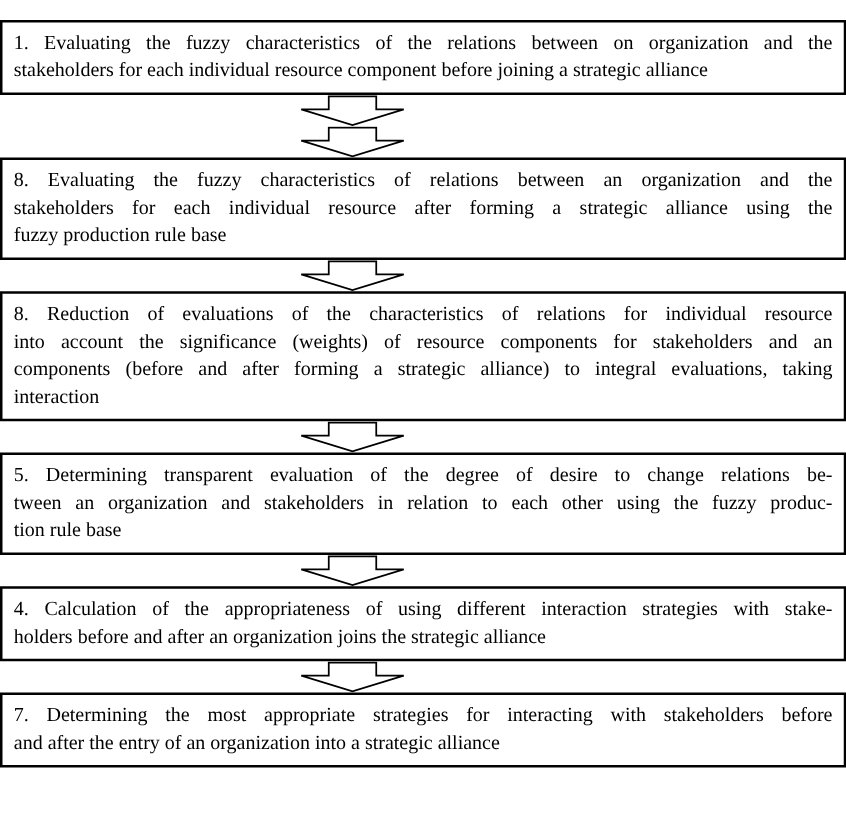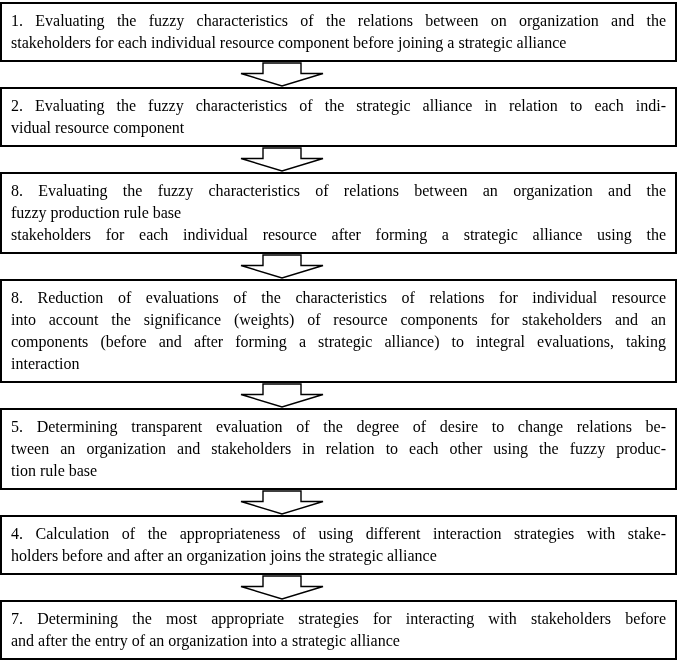--- a/index.html
+++ b/index.html
@@ -18,20 +18,21 @@
   body {
     width: 677px;
     height: 661px;
     padding-top: 2px;
     overflow: hidden;
     font-family: "Liberation Serif", "DejaVu Serif", serif;
     color: var(--text);
   }
   .flow {
     width: 573px;
+    margin-top: 14px;
   }
   .step-box {
     width: 677px;
     border: 2px solid var(--line);
     padding: 6px 9px;
     font-size: 16px;
     line-height: 22px;
     background: var(--bg);
   }
   .text-line {
@@ -71,35 +72,31 @@
     <div class="text-line">1. Evaluating the fuzzy characteristics of the relations between on organization and the</div>
     <div class="text-line last">stakeholders for each individual resource component before joining a strategic alliance</div>
   </div>
 
   <div class="arrow-row">
     <svg viewBox="0 0 84 25" aria-hidden="true">
       <polygon points="23,1 61,1 61,11.5 83,11.5 42,24 1,11.5 23,11.5"></polygon>
     </svg>
   </div>
 
-  <div class="step-box">
-    <div class="text-line">2. Evaluating the fuzzy characteristics of the strategic alliance in relation to each indi-</div>
-    <div class="text-line last">vidual resource component</div>
-  </div>
 
   <div class="arrow-row">
     <svg viewBox="0 0 84 25" aria-hidden="true">
       <polygon points="23,1 61,1 61,11.5 83,11.5 42,24 1,11.5 23,11.5"></polygon>
     </svg>
   </div>
 
   <div class="step-box">
     <div class="text-line">8. Evaluating the fuzzy characteristics of relations between an organization and the</div>
+    <div class="text-line">stakeholders for each individual resource after forming a strategic alliance using the</div>
     <div class="text-line last">fuzzy production rule base</div>
-    <div class="text-line">stakeholders for each individual resource after forming a strategic alliance using the</div>
   </div>
 
   <div class="arrow-row">
     <svg viewBox="0 0 84 25" aria-hidden="true">
       <polygon points="23,1 61,1 61,11.5 83,11.5 42,24 1,11.5 23,11.5"></polygon>
     </svg>
   </div>
 
   <div class="step-box">
     <div class="text-line">8. Reduction of evaluations of the characteristics of relations for individual resource</div>

